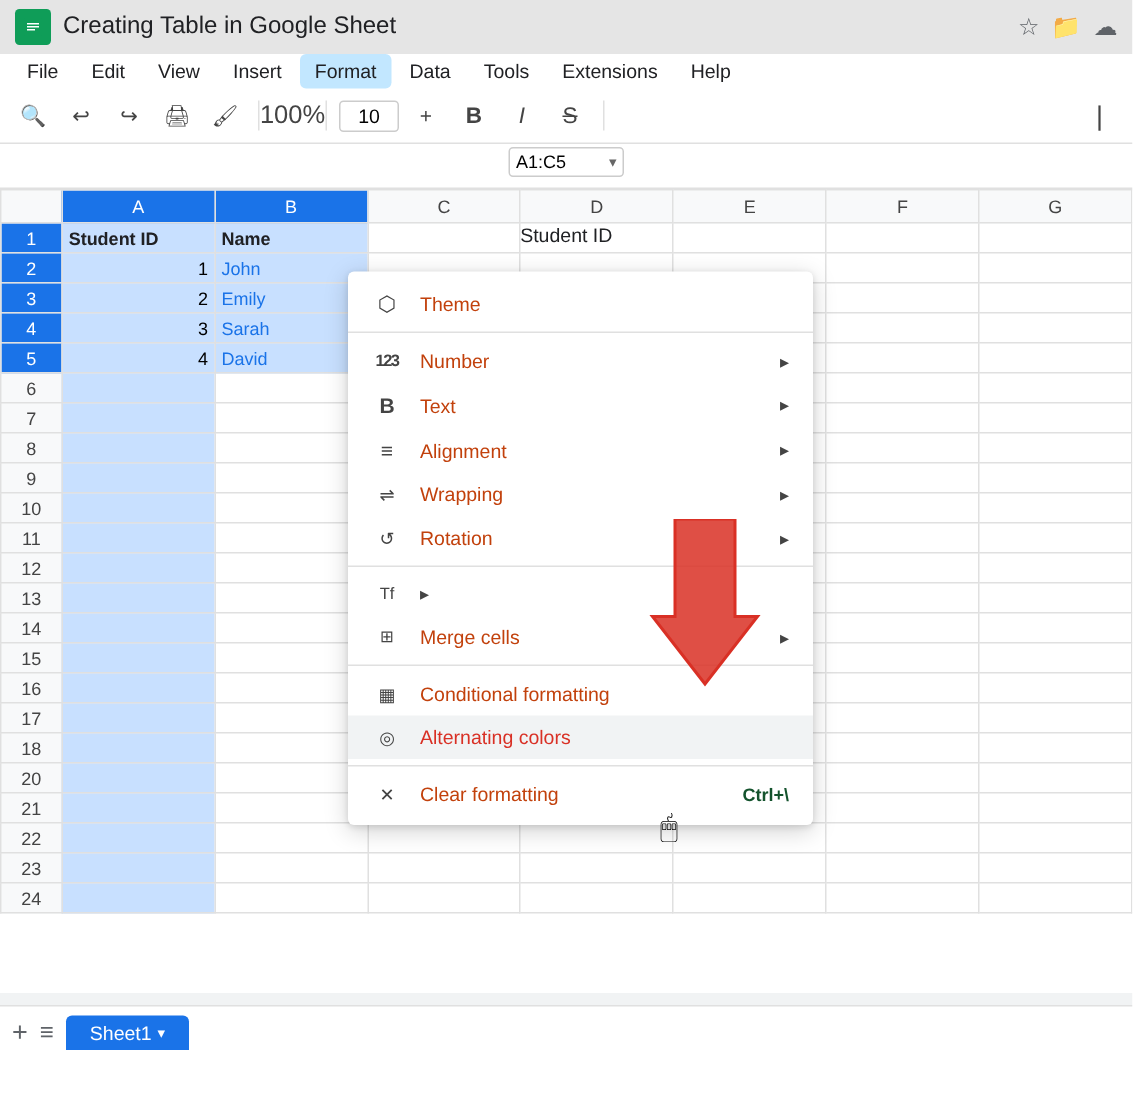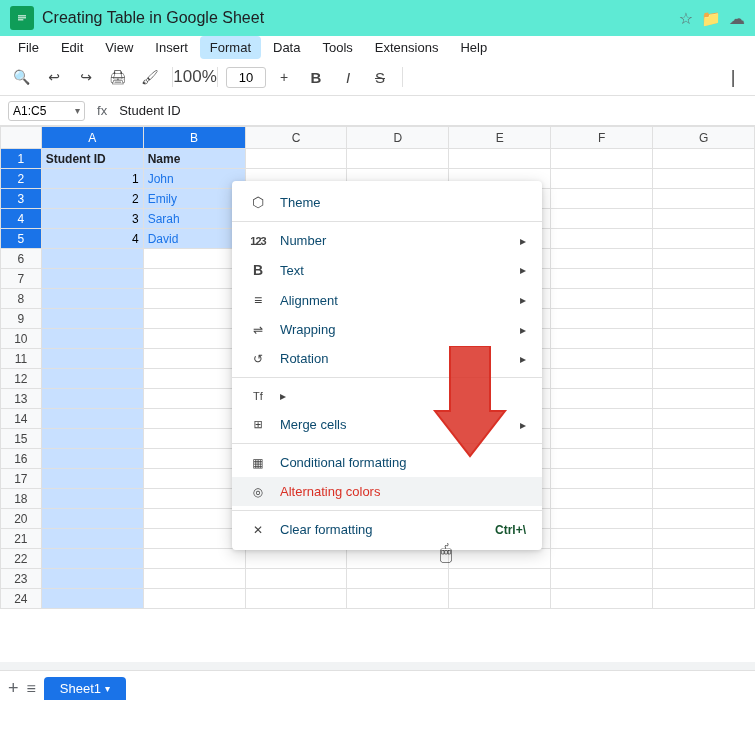--- a/index.html
+++ b/index.html
@@ -1,21 +1,21 @@
 <!DOCTYPE html>
 <html><head>
   <meta charset="utf-8">
   <style>
     * { margin: 0; padding: 0; box-sizing: border-box; }
     body { font-family: Arial, sans-serif; font-size: 13px; background: #fff; width: 755px; height: 740px; overflow: hidden; }
 
     
     .title-bar {
       display: flex; align-items: center; padding: 6px 10px; gap: 8px;
-      background: #5eead4;
+      background: #e5e5e5;
     }
     .app-icon {
       width: 24px; height: 24px; background: #0f9d58; border-radius: 3px;
       display: flex; align-items: center; justify-content: center;
     }
     .app-icon svg { width: 16px; height: 16px; }
     .title-text { font-size: 16px; color: #202124; font-weight: 400; flex: 1; }
     .title-icons { display: flex; gap: 8px; align-items: center; color: #5f6368; }
     .title-icons span { font-size: 16px; cursor: pointer; }
 
@@ -45,21 +45,21 @@
       border: 1px solid #ccc; border-radius: 3px; padding: 2px 6px;
       font-size: 13px; width: 40px; text-align: center;
     }
     .bold-btn { font-weight: bold; font-size: 15px; }
     .italic-btn { font-style: italic; font-size: 15px; }
     .strike-btn { text-decoration: line-through; font-size: 15px; }
 
     
     .formula-bar {
       display: flex; align-items: center; padding: 2px 8px; gap: 8px;
-      border-bottom: 1px solid #e0e0e0; background: #fff; height: 30px;
+      border-bottom: 1px solid #e0e0e0; background: #fff; height: 30px; flex-direction: column;
     }
     .cell-ref {
       border: 1px solid #ccc; border-radius: 3px; padding: 2px 6px;
       font-size: 12px; width: 60px;
     }
     .cell-ref-dropdown { font-size: 10px; color: #666; cursor: pointer; }
     .formula-fx { color: #5f6368; font-size: 13px; padding: 0 4px; }
     .formula-input { flex: 1; font-size: 13px; color: #202124; }
     .sheet-table {
       border-collapse: collapse; width: 100%;
@@ -114,21 +114,21 @@
     }
     .dropdown-item {
       display: flex; align-items: center; padding: 7px 16px;
       cursor: pointer; gap: 12px; position: relative;
     }
     .dropdown-item.highlighted { background: #f1f3f4; }
     .dropdown-item .item-icon {
       width: 20px; text-align: center; color: #444; font-size: 14px; flex-shrink: 0;
     }
     .dropdown-item .item-label {
-      flex: 1; font-size: 13px; color: #0c4a6e;
+      flex: 1; font-size: 13px; color: #c2410c;
     }
     .dropdown-item .item-label.colored { color: #d93025; }
     .dropdown-item .item-shortcut {
       font-size: 12px; color: #14532d; font-weight: bold;
     }
     .dropdown-item .item-arrow {
       font-size: 12px; color: #444;
     }
 
     

